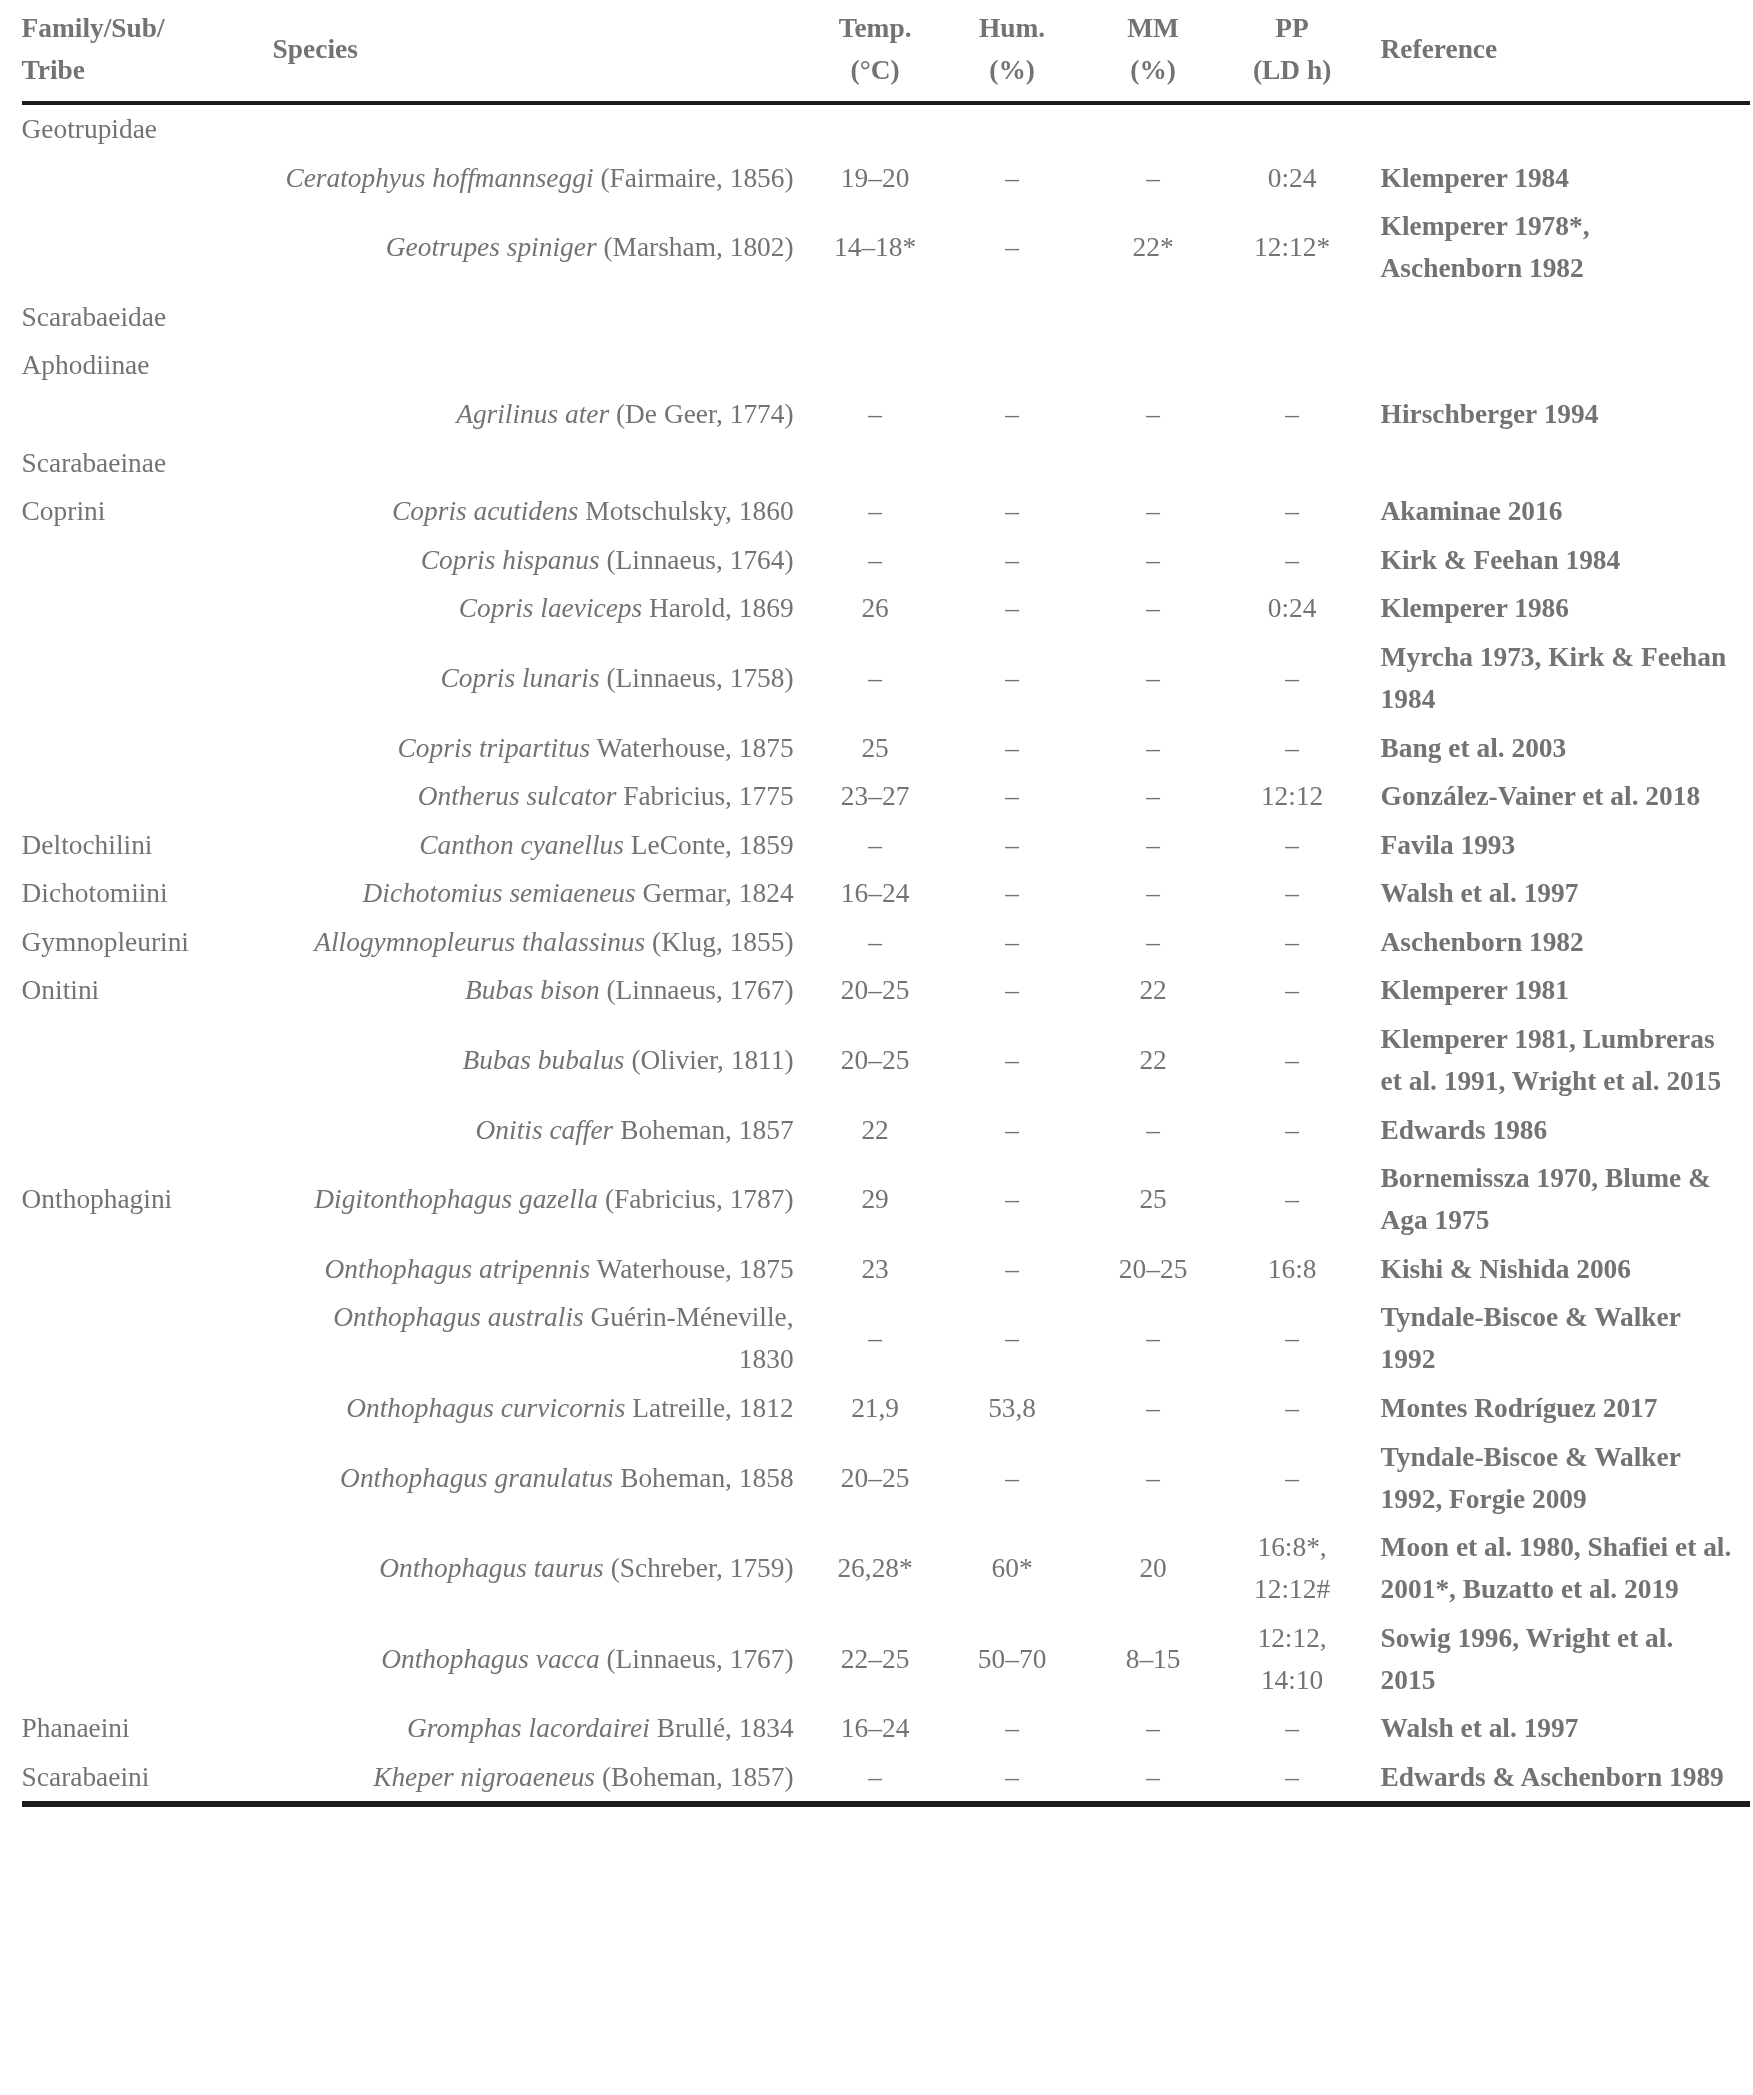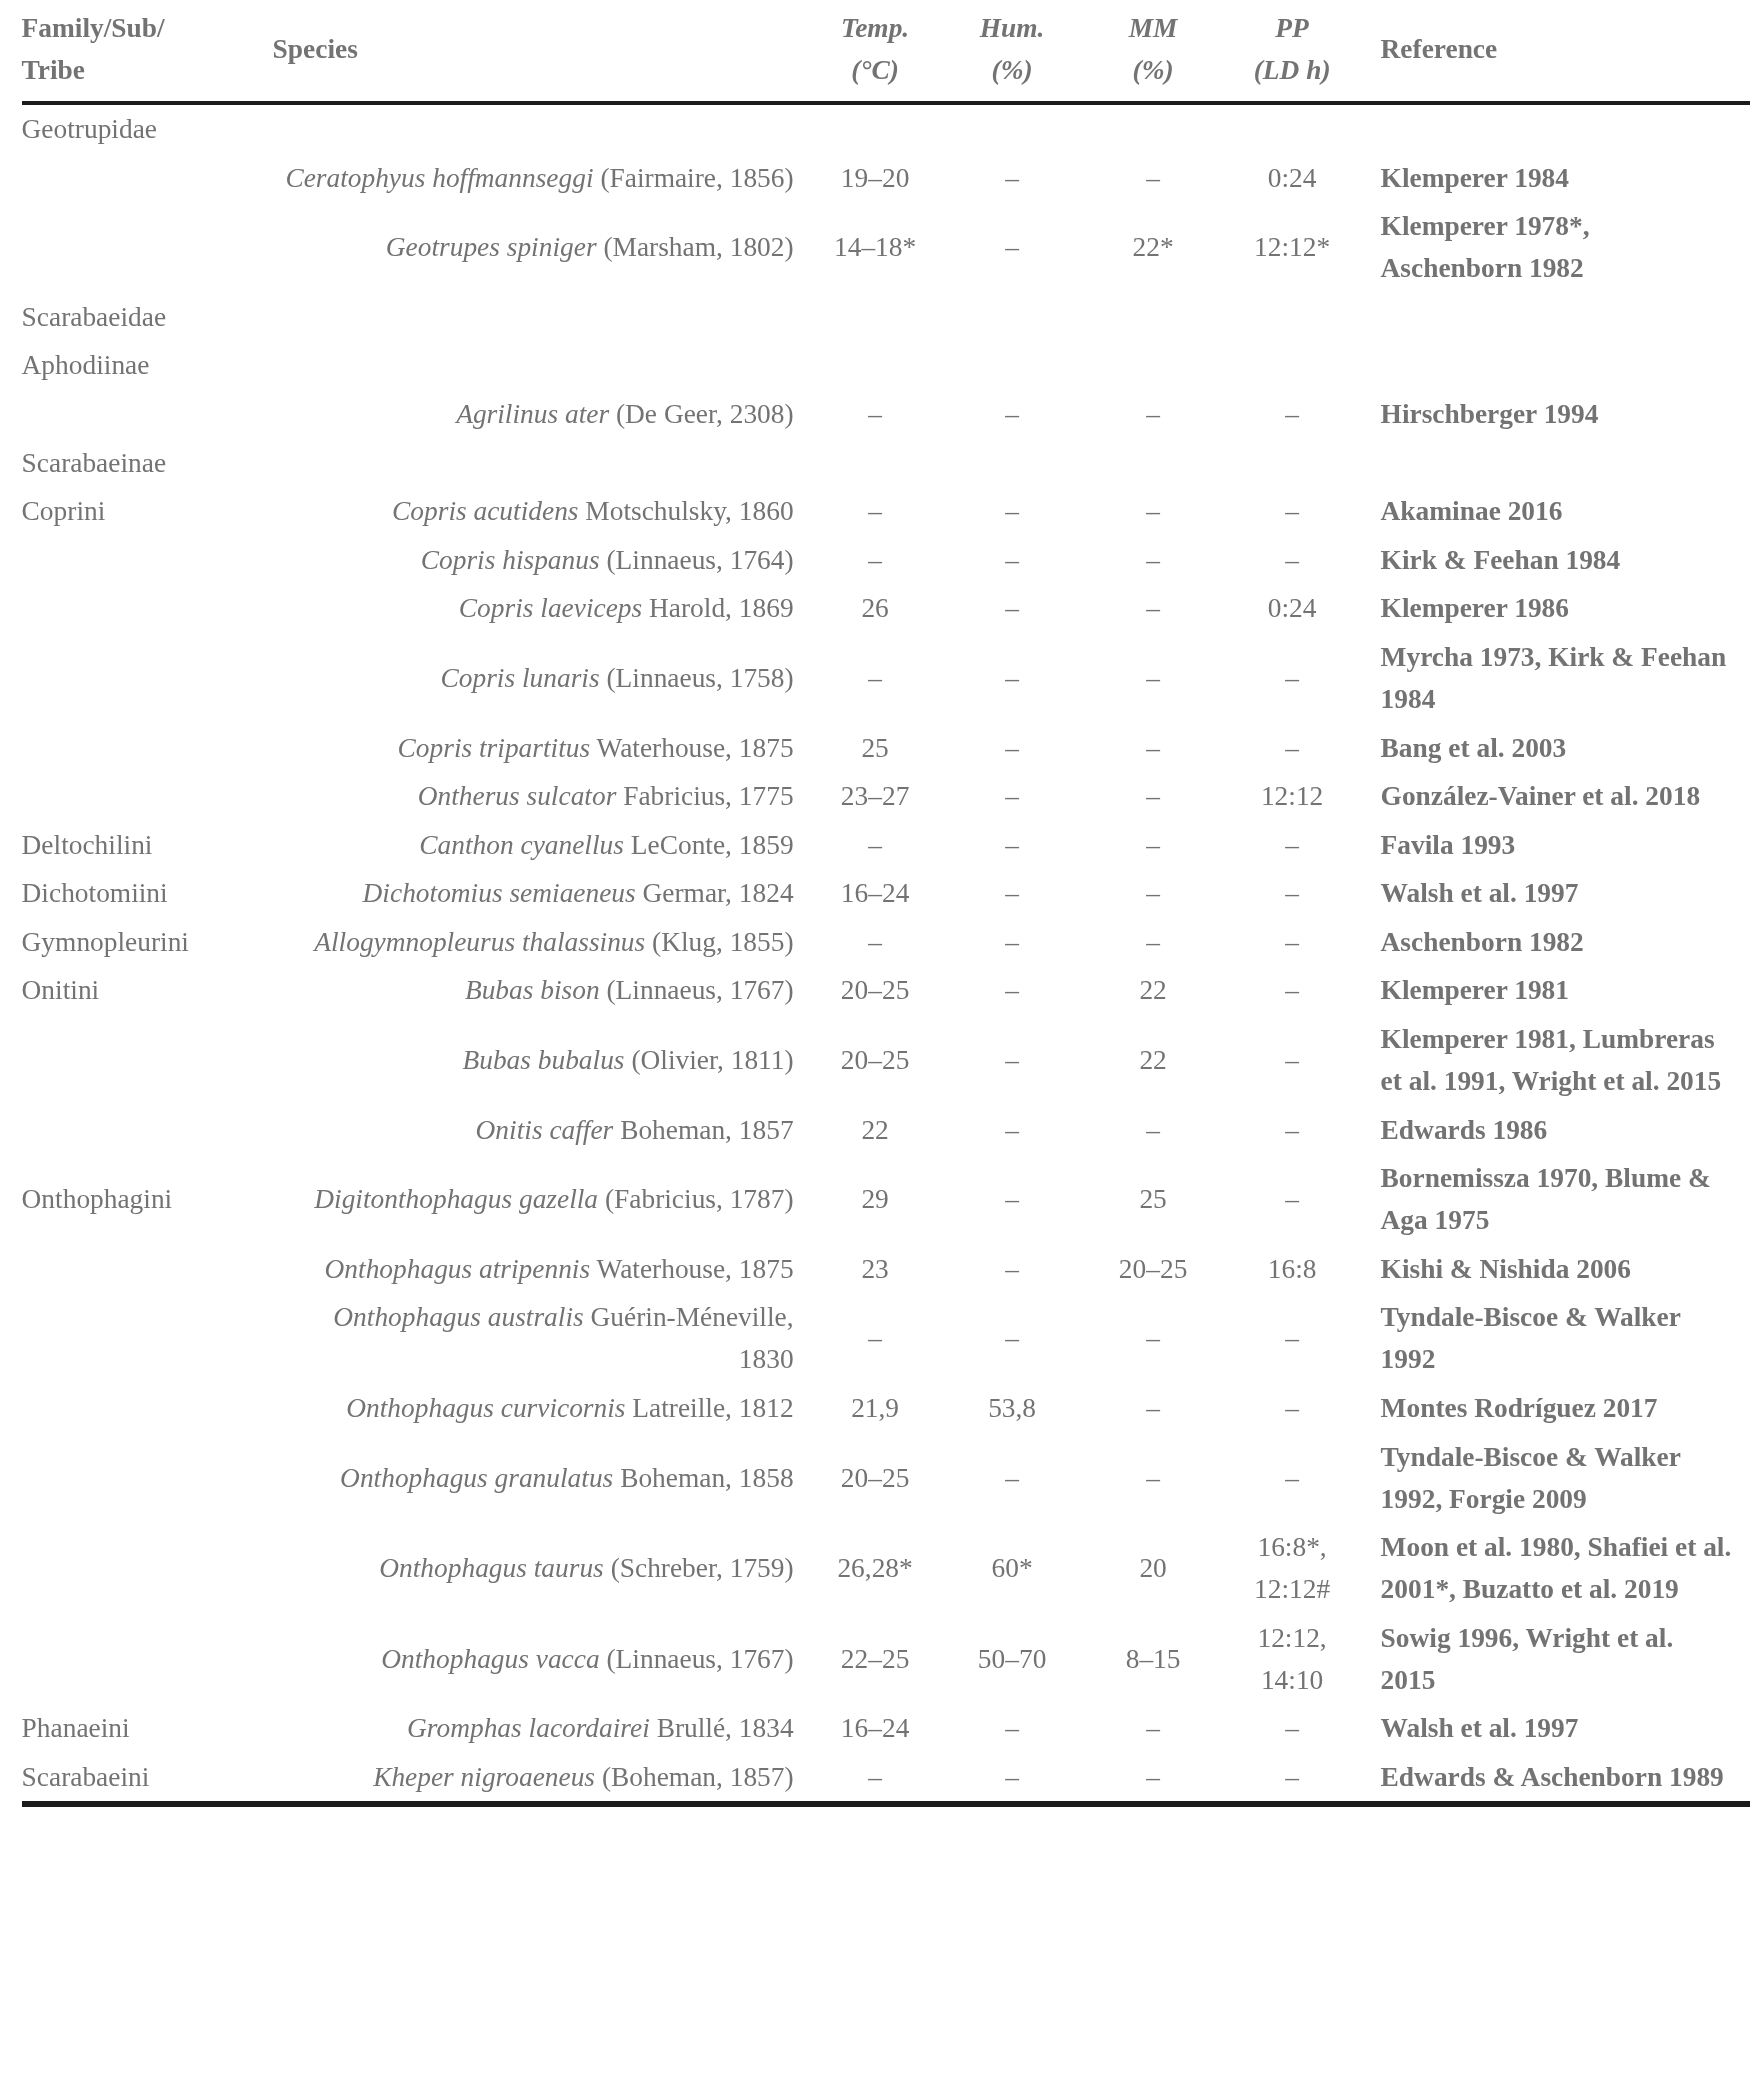--- a/index.html
+++ b/index.html
@@ -12,21 +12,21 @@
     border-collapse:collapse;table-layout:fixed;width:1728px;
     border-bottom:6.6px solid #1c1c1c;
     font-size:27.4px;line-height:42px;color:#737373;
   }
   thead th{
     font-weight:bold;vertical-align:middle;
     border-bottom:4.2px solid #1c1c1c;
     padding:1.7px 0 10px 0;
   }
   th.al-left{text-align:left;}
-  th.al-center{text-align:center;font-style:italic;}
+  th.al-center{text-align:center;}
   th:last-child{padding-left:20px;}
   td{vertical-align:middle;padding:3.3px 0;}
   td.fam{padding-right:8.3px;text-align:left;}
   td.species{padding-right:15px;text-align:right;}
   td.species i{font-style:italic;}
   td.num{text-align:center;}
   td.ref{padding-left:20px;padding-right:16px;text-align:left;font-weight:bold;}
 </style>
 </head>
 <body>
@@ -94,21 +94,21 @@
           <td class="fam">Aphodiinae</td>
           <td class="species"></td>
           <td class="num"></td>
           <td class="num"></td>
           <td class="num"></td>
           <td class="num"></td>
           <td class="ref"></td>
         </tr>
         <tr>
           <td class="fam"></td>
-          <td class="species"><i>Agrilinus ater</i> <span>(De Geer, 2308)</span></td>
+          <td class="species"><i>Agrilinus ater</i> <span>(De Geer, 1774)</span></td>
           <td class="num">–</td>
           <td class="num">–</td>
           <td class="num">–</td>
           <td class="num">–</td>
           <td class="ref">Hirschberger 1994</td>
         </tr>
         <tr>
           <td class="fam">Scarabaeinae</td>
           <td class="species"></td>
           <td class="num"></td>

